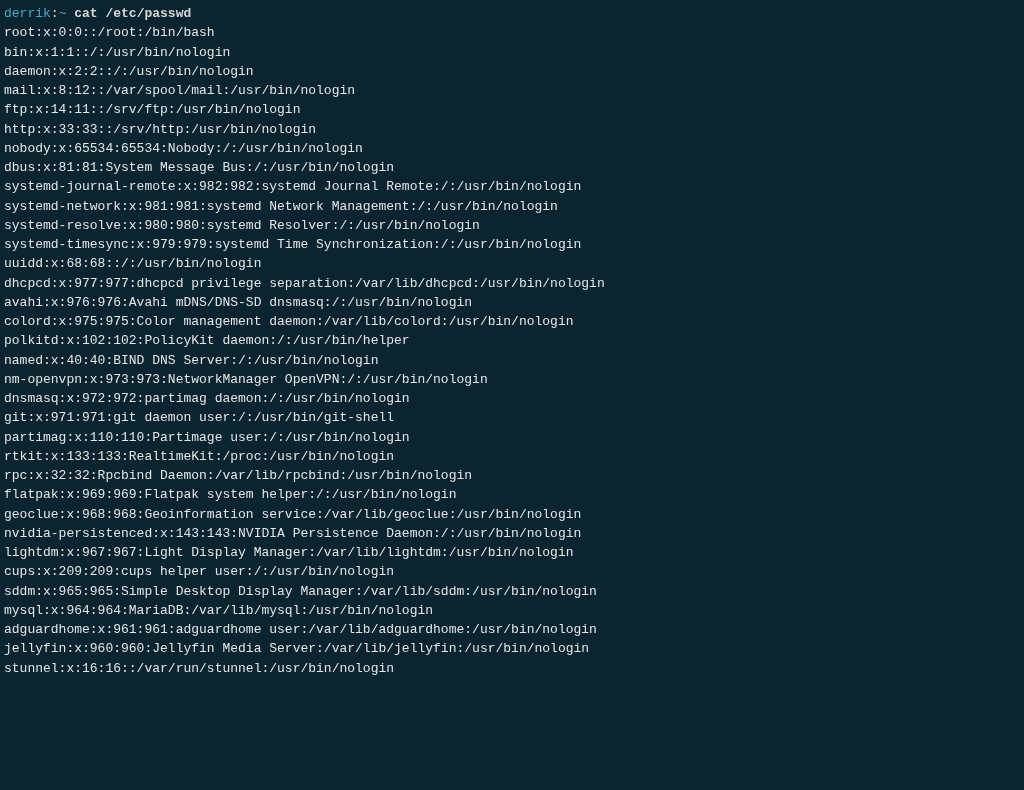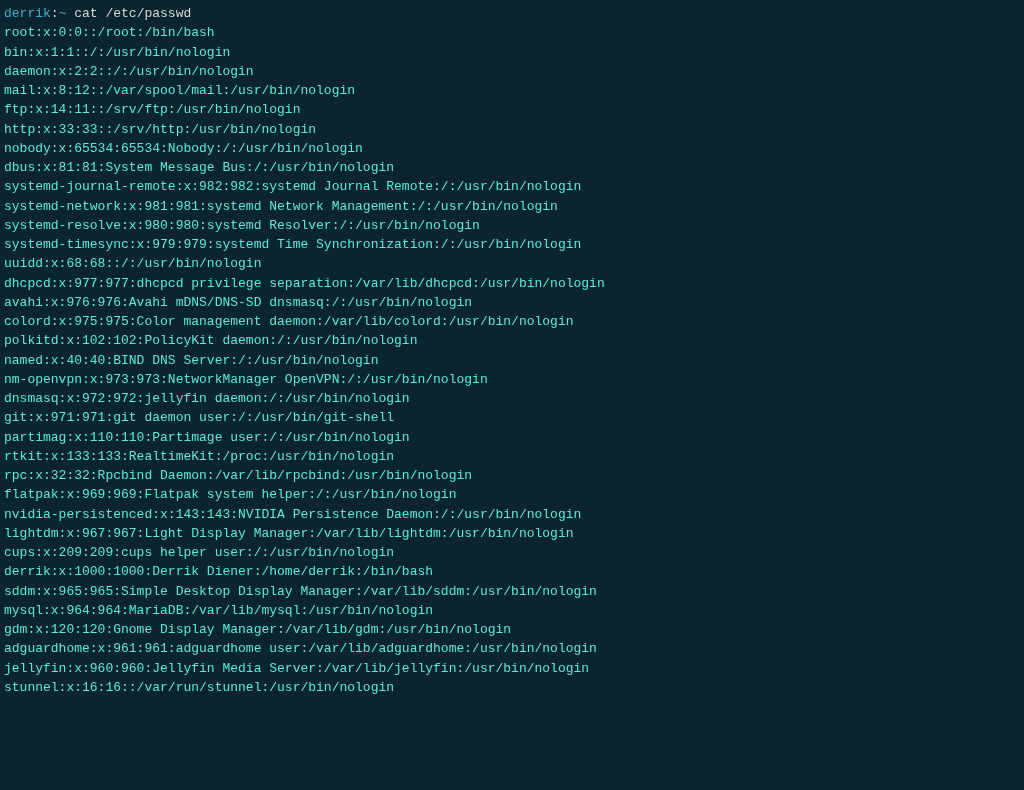--- a/index.html
+++ b/index.html
@@ -29,23 +29,24 @@
       margin-top: 44px;
     }
     .colon {
       color: #d8d8d8;
     }
     .tilde {
       color: #4aa8c8;
     }
     .command {
       color: #d8d8d8;
+      font-weight: bold;
     }
     .output-line {
-      color: #5eead4;
+      color: #e5e5e5;
       white-space: pre;
     }
   </style>
 </head>
 <body>
 
 <div class="terminal">
   <div class="prompt-line"><span class="user">derrik</span><span class="colon">:</span><span class="tilde">~</span><span class="command"> cat /etc/passwd</span></div>
   <div id="output">
       <div class="output-line">root:x:0:0::/root:/bin/bash</div>
@@ -57,33 +58,32 @@
       <div class="output-line">nobody:x:65534:65534:Nobody:/:/usr/bin/nologin</div>
       <div class="output-line">dbus:x:81:81:System Message Bus:/:/usr/bin/nologin</div>
       <div class="output-line">systemd-journal-remote:x:982:982:systemd Journal Remote:/:/usr/bin/nologin</div>
       <div class="output-line">systemd-network:x:981:981:systemd Network Management:/:/usr/bin/nologin</div>
       <div class="output-line">systemd-resolve:x:980:980:systemd Resolver:/:/usr/bin/nologin</div>
       <div class="output-line">systemd-timesync:x:979:979:systemd Time Synchronization:/:/usr/bin/nologin</div>
       <div class="output-line">uuidd:x:68:68::/:/usr/bin/nologin</div>
       <div class="output-line">dhcpcd:x:977:977:dhcpcd privilege separation:/var/lib/dhcpcd:/usr/bin/nologin</div>
       <div class="output-line">avahi:x:976:976:Avahi mDNS/DNS-SD dnsmasq:/:/usr/bin/nologin</div>
       <div class="output-line">colord:x:975:975:Color management daemon:/var/lib/colord:/usr/bin/nologin</div>
-      <div class="output-line">polkitd:x:102:102:PolicyKit daemon:/:/usr/bin/nologin</div>
+      <div class="output-line">polkitd:x:102:102:PolicyKit daemon:/:/usr/bin/helper</div>
       <div class="output-line">named:x:40:40:BIND DNS Server:/:/usr/bin/nologin</div>
       <div class="output-line">nm-openvpn:x:973:973:NetworkManager OpenVPN:/:/usr/bin/nologin</div>
-      <div class="output-line">dnsmasq:x:972:972:jellyfin daemon:/:/usr/bin/nologin</div>
+      <div class="output-line">dnsmasq:x:972:972:partimag daemon:/:/usr/bin/nologin</div>
       <div class="output-line">git:x:971:971:git daemon user:/:/usr/bin/git-shell</div>
       <div class="output-line">partimag:x:110:110:Partimage user:/:/usr/bin/nologin</div>
       <div class="output-line">rtkit:x:133:133:RealtimeKit:/proc:/usr/bin/nologin</div>
       <div class="output-line">rpc:x:32:32:Rpcbind Daemon:/var/lib/rpcbind:/usr/bin/nologin</div>
       <div class="output-line">flatpak:x:969:969:Flatpak system helper:/:/usr/bin/nologin</div>
+      <div class="output-line">geoclue:x:968:968:Geoinformation service:/var/lib/geoclue:/usr/bin/nologin</div>
       <div class="output-line">nvidia-persistenced:x:143:143:NVIDIA Persistence Daemon:/:/usr/bin/nologin</div>
       <div class="output-line">lightdm:x:967:967:Light Display Manager:/var/lib/lightdm:/usr/bin/nologin</div>
       <div class="output-line">cups:x:209:209:cups helper user:/:/usr/bin/nologin</div>
-      <div class="output-line">derrik:x:1000:1000:Derrik Diener:/home/derrik:/bin/bash</div>
       <div class="output-line">sddm:x:965:965:Simple Desktop Display Manager:/var/lib/sddm:/usr/bin/nologin</div>
       <div class="output-line">mysql:x:964:964:MariaDB:/var/lib/mysql:/usr/bin/nologin</div>
-      <div class="output-line">gdm:x:120:120:Gnome Display Manager:/var/lib/gdm:/usr/bin/nologin</div>
       <div class="output-line">adguardhome:x:961:961:adguardhome user:/var/lib/adguardhome:/usr/bin/nologin</div>
       <div class="output-line">jellyfin:x:960:960:Jellyfin Media Server:/var/lib/jellyfin:/usr/bin/nologin</div>
       <div class="output-line">stunnel:x:16:16::/var/run/stunnel:/usr/bin/nologin</div>
     </div>
 </div>
 
 </body></html>

